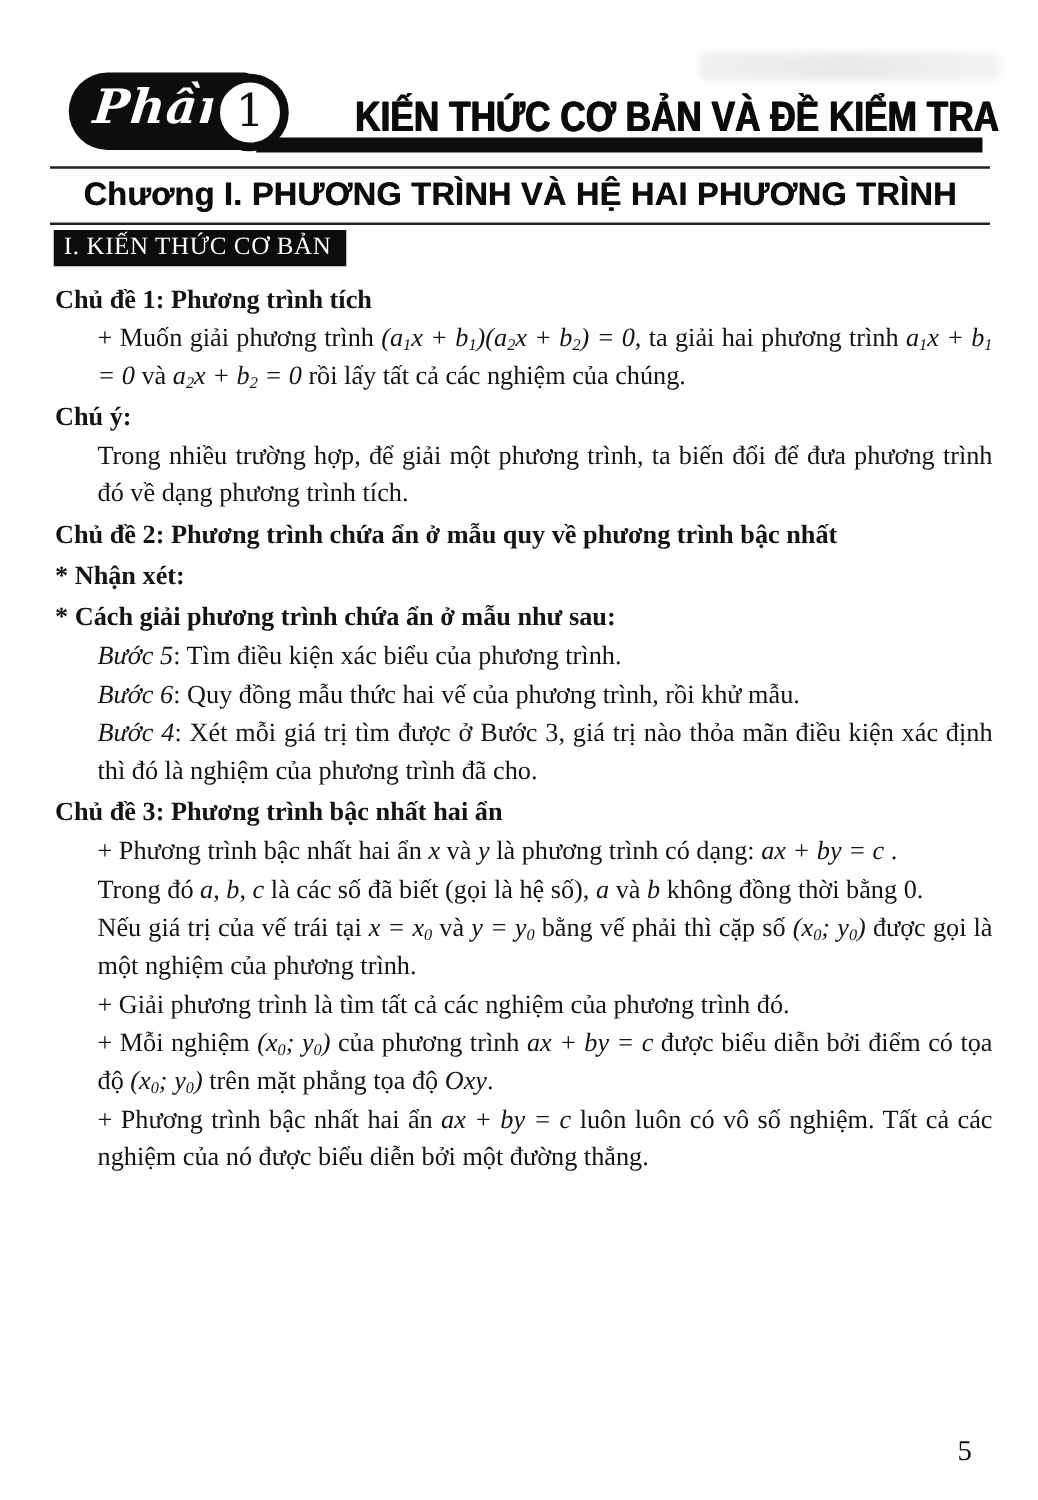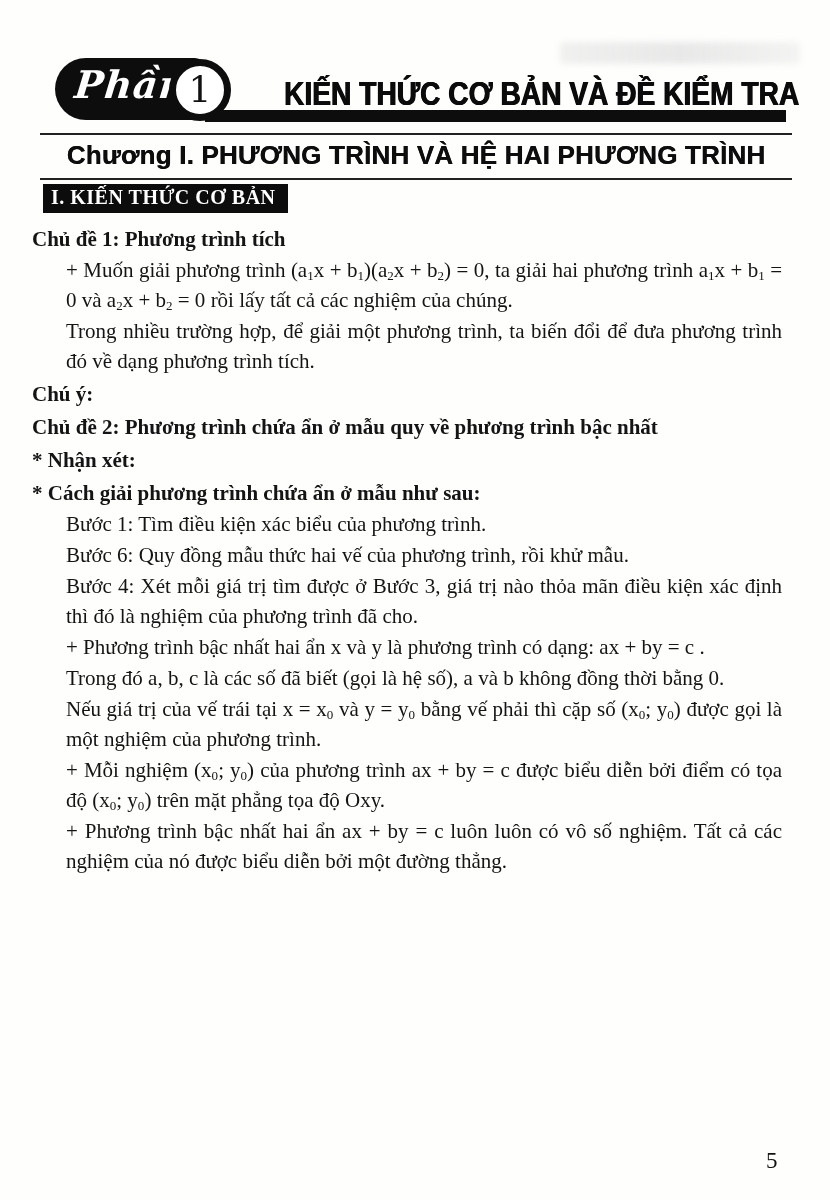--- a/index.html
+++ b/index.html
@@ -28,29 +28,29 @@
   
   .chapter-band{position:absolute; left:40px; top:133px; width:752px;
     border-top:2px solid #222; border-bottom:2px solid #222;
     padding:5px 0 7px 0; text-align:center;}
   .chapter-title{font-family:"Liberation Sans", sans-serif; font-weight:bold;
     font-size:26px; color:#0d0d0d; letter-spacing:0.2px;
     text-shadow:0.4px 0 0 #0d0d0d;}
   
   .section-label{position:absolute; left:43px; top:184px;
     background:#0c0c0c; color:#fff; padding:2px 12px 4px 8px;
-    font-family:"Liberation Serif", serif; font-weight:bold; font-size:20px;
+    font-family:"Liberation Serif", serif; font-weight:normal; font-size:20px;
     letter-spacing:0.5px;}
   
-  .content{position:absolute; left:32px; top:221px; width:750px;
+  .content{position:absolute; left:44px; top:221px; width:750px;
     font-size:21px; line-height:30px; color:#141414;}
   .para{margin:0 0 1px 0;}
   .para.h{font-weight:bold; margin-top:3px;}
   .para.p{padding-left:34px; text-align:justify;}
-  .run-i{}
+  .run-i{font-style:italic;}
   .run-b{font-weight:bold;}
   .content sub{font-size:0.62em; line-height:0; vertical-align:-0.25em;}
   
   .page-number{position:absolute; left:766px; top:1148px; font-size:23px; color:#111;}
   
   .bleed{position:absolute; left:560px; top:42px; width:240px; height:22px;
     background:linear-gradient(90deg, rgba(120,120,125,0.10), rgba(120,120,125,0.16), rgba(120,120,125,0.08));
     filter:blur(3px); border-radius:4px;}
 </style>
 </head>
@@ -71,30 +71,32 @@
 
   <div class="chapter-band">
     <span class="chapter-title">Chương I. PHƯƠNG TRÌNH VÀ HỆ HAI PHƯƠNG TRÌNH</span>
   </div>
 
   <div class="section-label">I. KIẾN THỨC CƠ BẢN</div>
 
   <div class="content">
       <div class="para h"><span class="run-b">Chủ đề 1: Phương trình tích</span></div>
       <div class="para p"><span class="run-n">+ Muốn giải phương trình </span><span class="run-i">(a<sub>1</sub>x + b<sub>1</sub>)(a<sub>2</sub>x + b<sub>2</sub>) = 0</span><span class="run-n">, ta giải hai phương trình </span><span class="run-i">a<sub>1</sub>x + b<sub>1</sub> = 0</span><span class="run-n"> và </span><span class="run-i">a<sub>2</sub>x + b<sub>2</sub> = 0</span><span class="run-n"> rồi lấy tất cả các nghiệm của chúng.</span></div>
+      <div class="para h"><span class="run-b">Chú ý:</span></div>
       <div class="para p"><span class="run-n">Trong nhiều trường hợp, để giải một phương trình, ta biến đổi để đưa phương trình đó về dạng phương trình tích.</span></div>
-      <div class="para h"><span class="run-b">Chú ý:</span></div>
       <div class="para h"><span class="run-b">Chủ đề 2: Phương trình chứa ẩn ở mẫu quy về phương trình bậc nhất</span></div>
       <div class="para h"><span class="run-b">* Nhận xét:</span></div>
       <div class="para h"><span class="run-b">* Cách giải phương trình chứa ẩn ở mẫu như sau:</span></div>
-      <div class="para p"><span class="run-i">Bước 1</span><span class="run-n">: Tìm điều kiện xác biểu của phương trình.</span></div>
+      <div class="para p"><span class="run-i">Bước 5</span><span class="run-n">: Tìm điều kiện xác biểu của phương trình.</span></div>
       <div class="para p"><span class="run-i">Bước 6</span><span class="run-n">: Quy đồng mẫu thức hai vế của phương trình, rồi khử mẫu.</span></div>
       <div class="para p"><span class="run-i">Bước 4</span><span class="run-n">: Xét mỗi giá trị tìm được ở Bước 3, giá trị nào thỏa mãn điều kiện xác định thì đó là nghiệm của phương trình đã cho.</span></div>
+      <div class="para h"><span class="run-b">Chủ đề 3: Phương trình bậc nhất hai ẩn</span></div>
       <div class="para p"><span class="run-n">+ Phương trình bậc nhất hai ẩn </span><span class="run-i">x</span><span class="run-n"> và </span><span class="run-i">y</span><span class="run-n"> là phương trình có dạng: </span><span class="run-i">ax + by = c</span><span class="run-n"> .</span></div>
       <div class="para p"><span class="run-n">Trong đó </span><span class="run-i">a</span><span class="run-n">, </span><span class="run-i">b</span><span class="run-n">, </span><span class="run-i">c</span><span class="run-n"> là các số đã biết (gọi là hệ số), </span><span class="run-i">a</span><span class="run-n"> và </span><span class="run-i">b</span><span class="run-n"> không đồng thời bằng 0.</span></div>
       <div class="para p"><span class="run-n">Nếu giá trị của vế trái tại </span><span class="run-i">x = x<sub>0</sub></span><span class="run-n"> và </span><span class="run-i">y = y<sub>0</sub></span><span class="run-n"> bằng vế phải thì cặp số </span><span class="run-i">(x<sub>0</sub>; y<sub>0</sub>)</span><span class="run-n"> được gọi là một nghiệm của phương trình.</span></div>
+      <div class="para p"><span class="run-n">+ Giải phương trình là tìm tất cả các nghiệm của phương trình đó.</span></div>
       <div class="para p"><span class="run-n">+ Mỗi nghiệm </span><span class="run-i">(x<sub>0</sub>; y<sub>0</sub>)</span><span class="run-n"> của phương trình </span><span class="run-i">ax + by = c</span><span class="run-n">  được biểu diễn bởi điểm có tọa độ </span><span class="run-i">(x<sub>0</sub>; y<sub>0</sub>)</span><span class="run-n"> trên mặt phẳng tọa độ </span><span class="run-i">Oxy</span><span class="run-n">.</span></div>
       <div class="para p"><span class="run-n">+ Phương trình bậc nhất hai ẩn </span><span class="run-i">ax + by = c</span><span class="run-n"> luôn luôn có vô số nghiệm. Tất cả các nghiệm của nó được biểu diễn bởi một đường thẳng.</span></div>
     </div>
 
   <div class="page-number">5</div>
 
 </div>
 
 </body></html>

